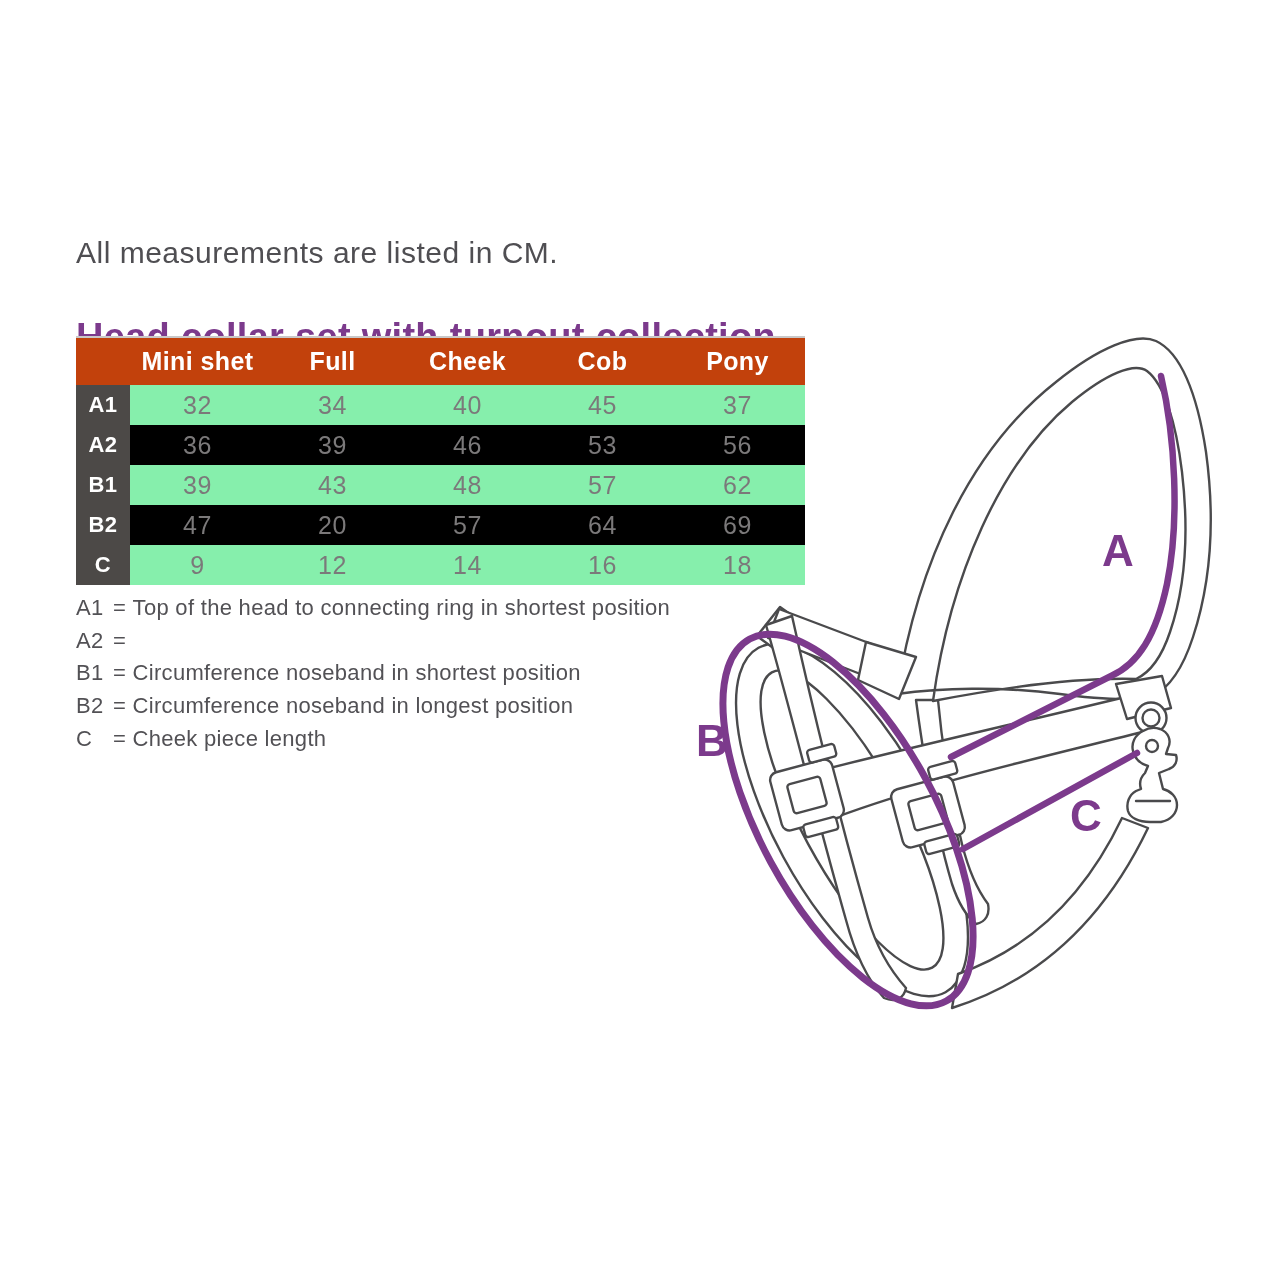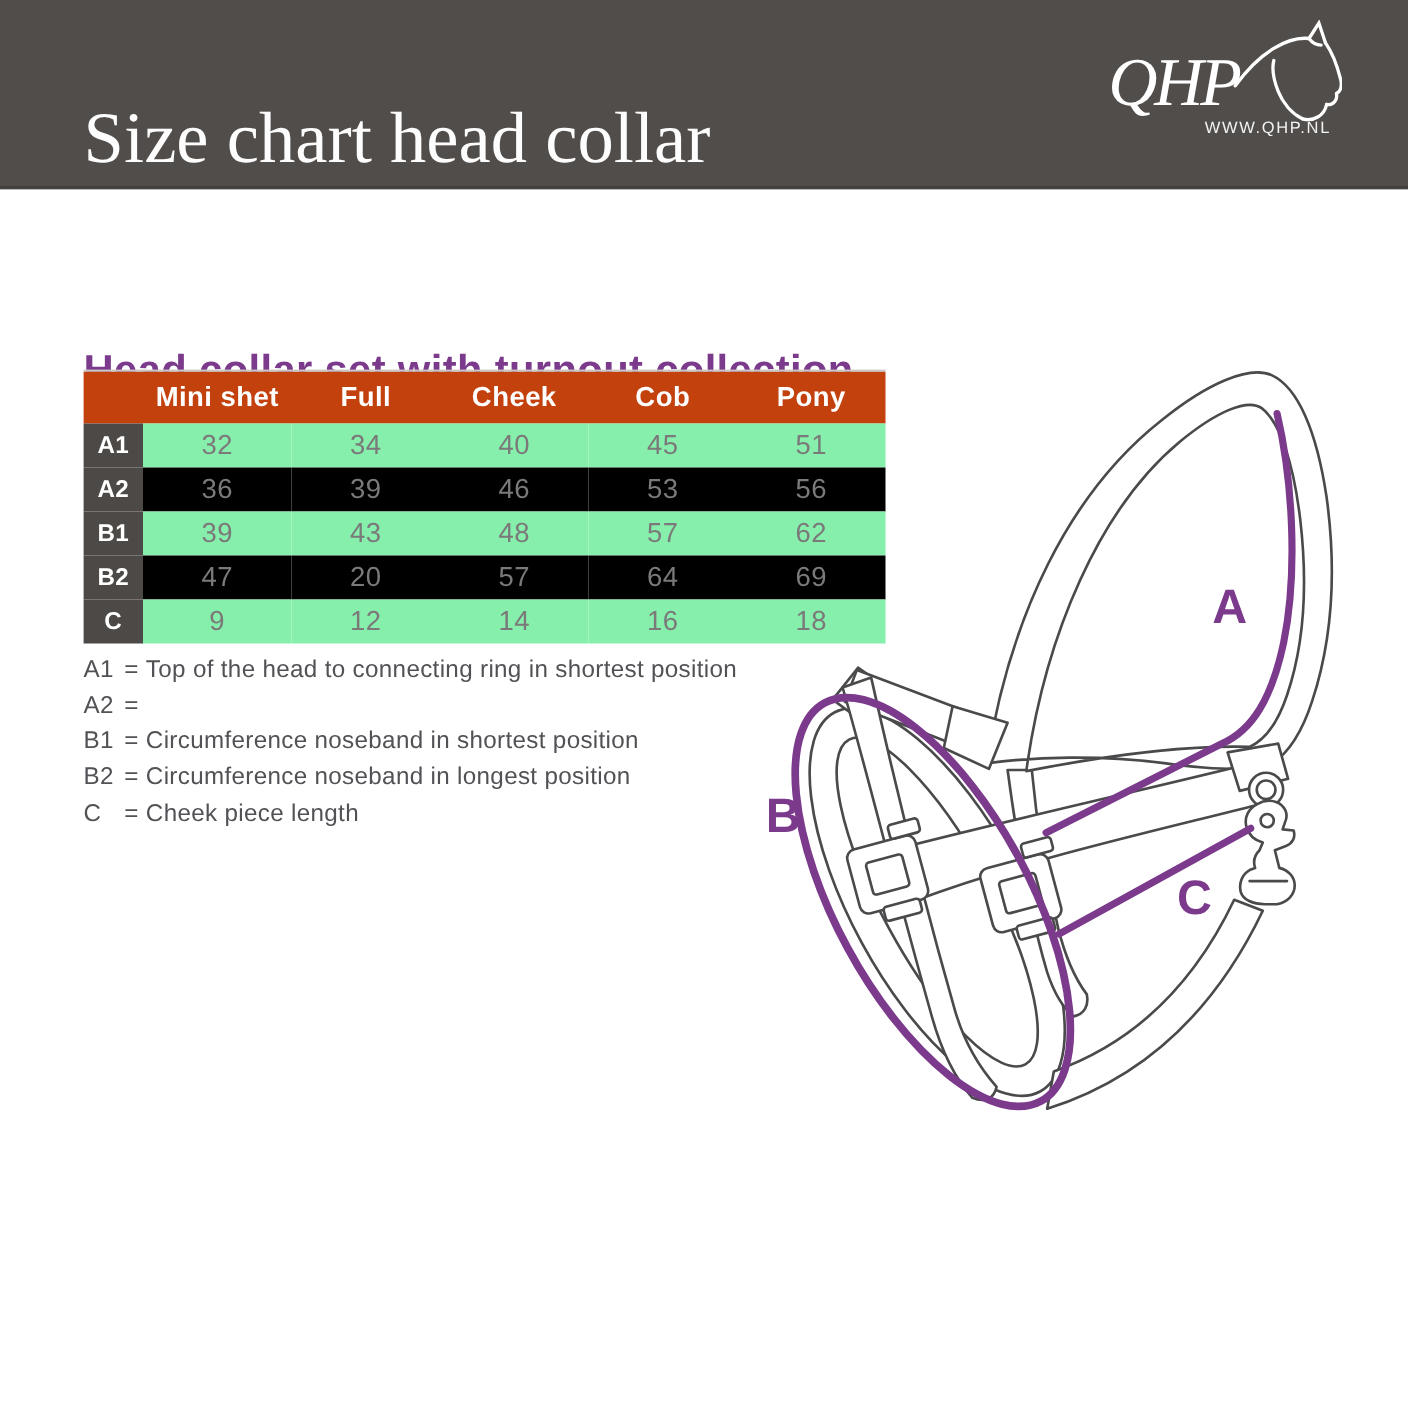--- a/index.html
+++ b/index.html
@@ -50,61 +50,42 @@
   .diagram .ln-open{fill:none;stroke:#4A4A4C;stroke-width:2.4;stroke-linecap:round;}
   .diagram .pp{fill:none;stroke:#7C3A8C;stroke-linecap:round;}
   .diagram .plabel{fill:#7C3A8C;font-family:"Liberation Sans",sans-serif;
                    font-size:44px;font-weight:bold;}
 </style>
 </head>
 <body>
 
 <div class="page">
 
-  <header class="topbar">
-    <h1 class="title">Size chart head collar</h1>
-    <div class="logo">
-      <div class="logo-row">
-        <span class="logo-text">QHP</span>
-        <svg class="horse" width="100" height="106" viewBox="0 0 100 106">
-          <g fill="none" stroke="#ffffff" stroke-width="3" stroke-linecap="round">
-            <path d="M3,60 C26,28 52,15 70,17"></path>
-            <path d="M70,17 L79,3 L85,21"></path>
-            <path d="M70,17 C73,21 77,23 81,23"></path>
-            <path d="M85,21 C92,31 96,43 99,55 C100,61 99,65 95,67"></path>
-            <path d="M95,67 C96,73 92,78 86,77"></path>
-            <path d="M86,77 C84,87 74,93 64,90"></path>
-            <path d="M64,90 C54,85 46,75 42,65 C38,55 36,45 38,37"></path>
-          </g>
-        </svg>
-      </div>
-      <div class="logo-url">WWW.QHP.NL</div>
-    </div>
-  </header>
-
+
+  <p class="intro">All measurements are listed in CM.</p>
 
   <h2 class="section-title">Head collar set with turnout collection</h2>
 
   <div class="size-table">
     <div class="t-head">
       <div class="t-corner"></div>
       <span class="t-col">Mini shet</span>
       <span class="t-col">Full</span>
       <span class="t-col">Cheek</span>
       <span class="t-col">Cob</span>
       <span class="t-col">Pony</span>
     </div>
 
     <div class="t-row">
       <span class="t-label">A1</span>
       <span class="t-cell">32</span>
       <span class="t-cell">34</span>
       <span class="t-cell">40</span>
       <span class="t-cell">45</span>
-      <span class="t-cell">51</span>
+      <span class="t-cell">37</span>
     </div>
     <div class="t-row alt">
       <span class="t-label">A2</span>
       <span class="t-cell">36</span>
       <span class="t-cell">39</span>
       <span class="t-cell">46</span>
       <span class="t-cell">53</span>
       <span class="t-cell">56</span>
     </div>
     <div class="t-row">

